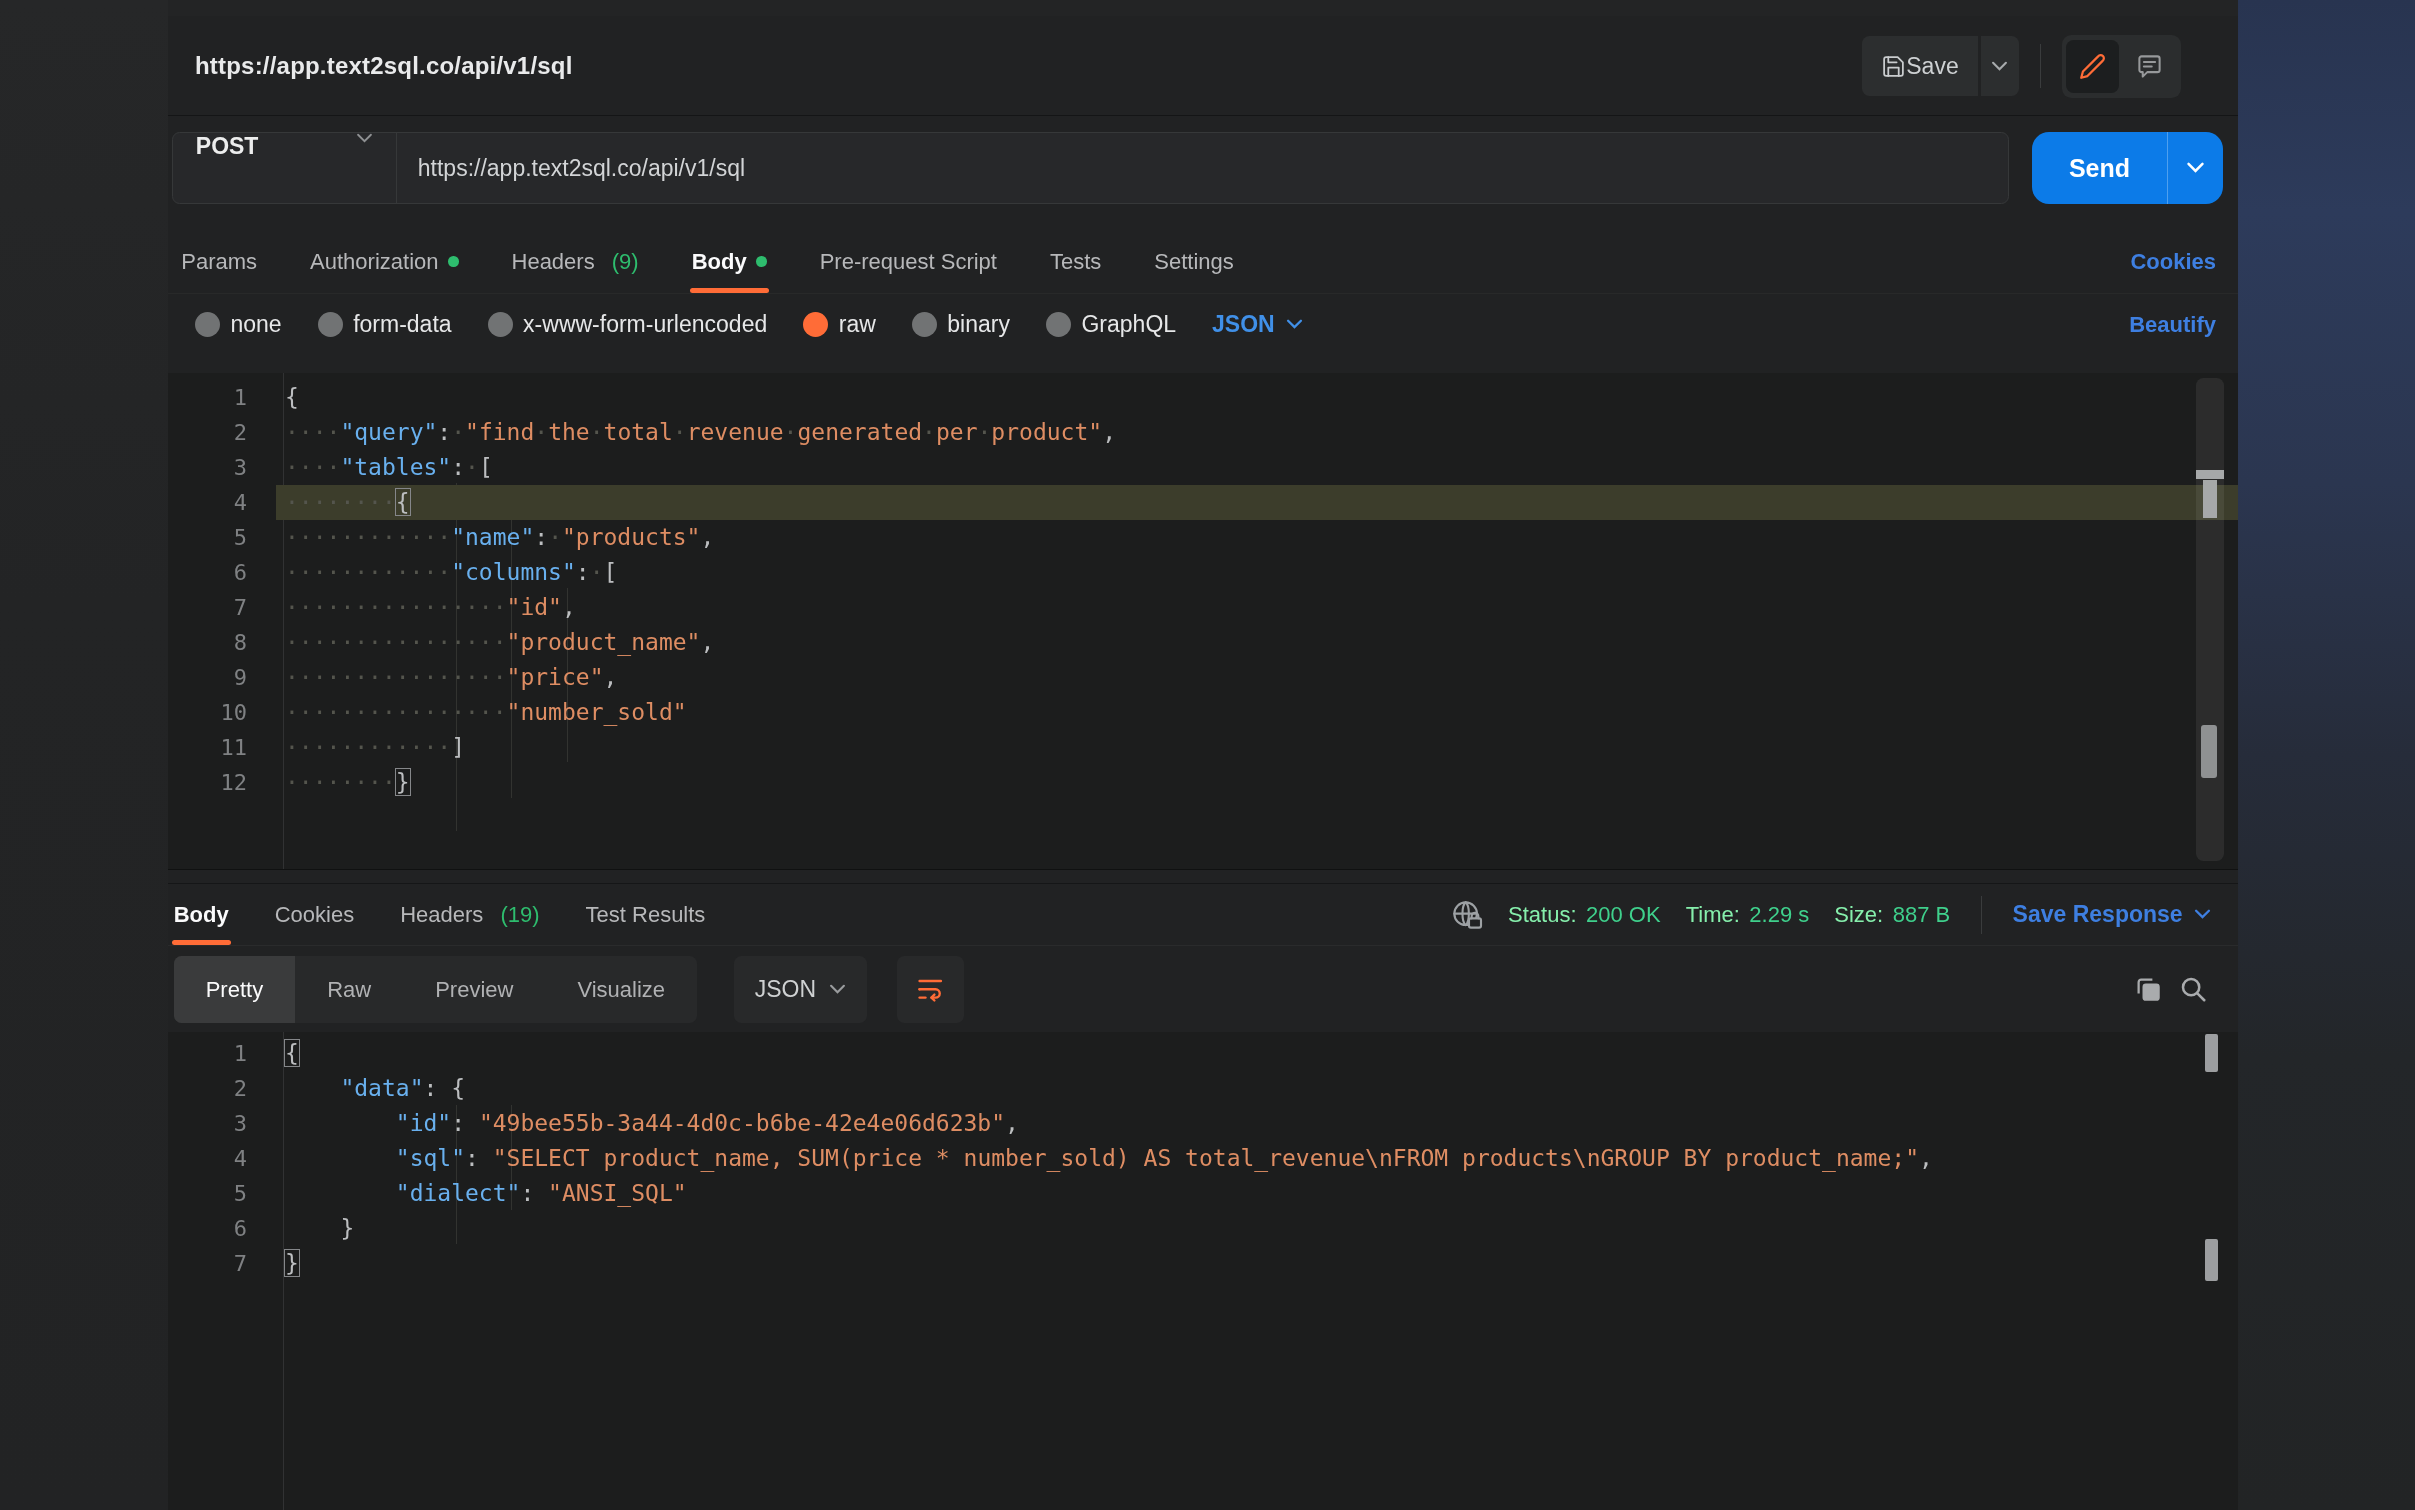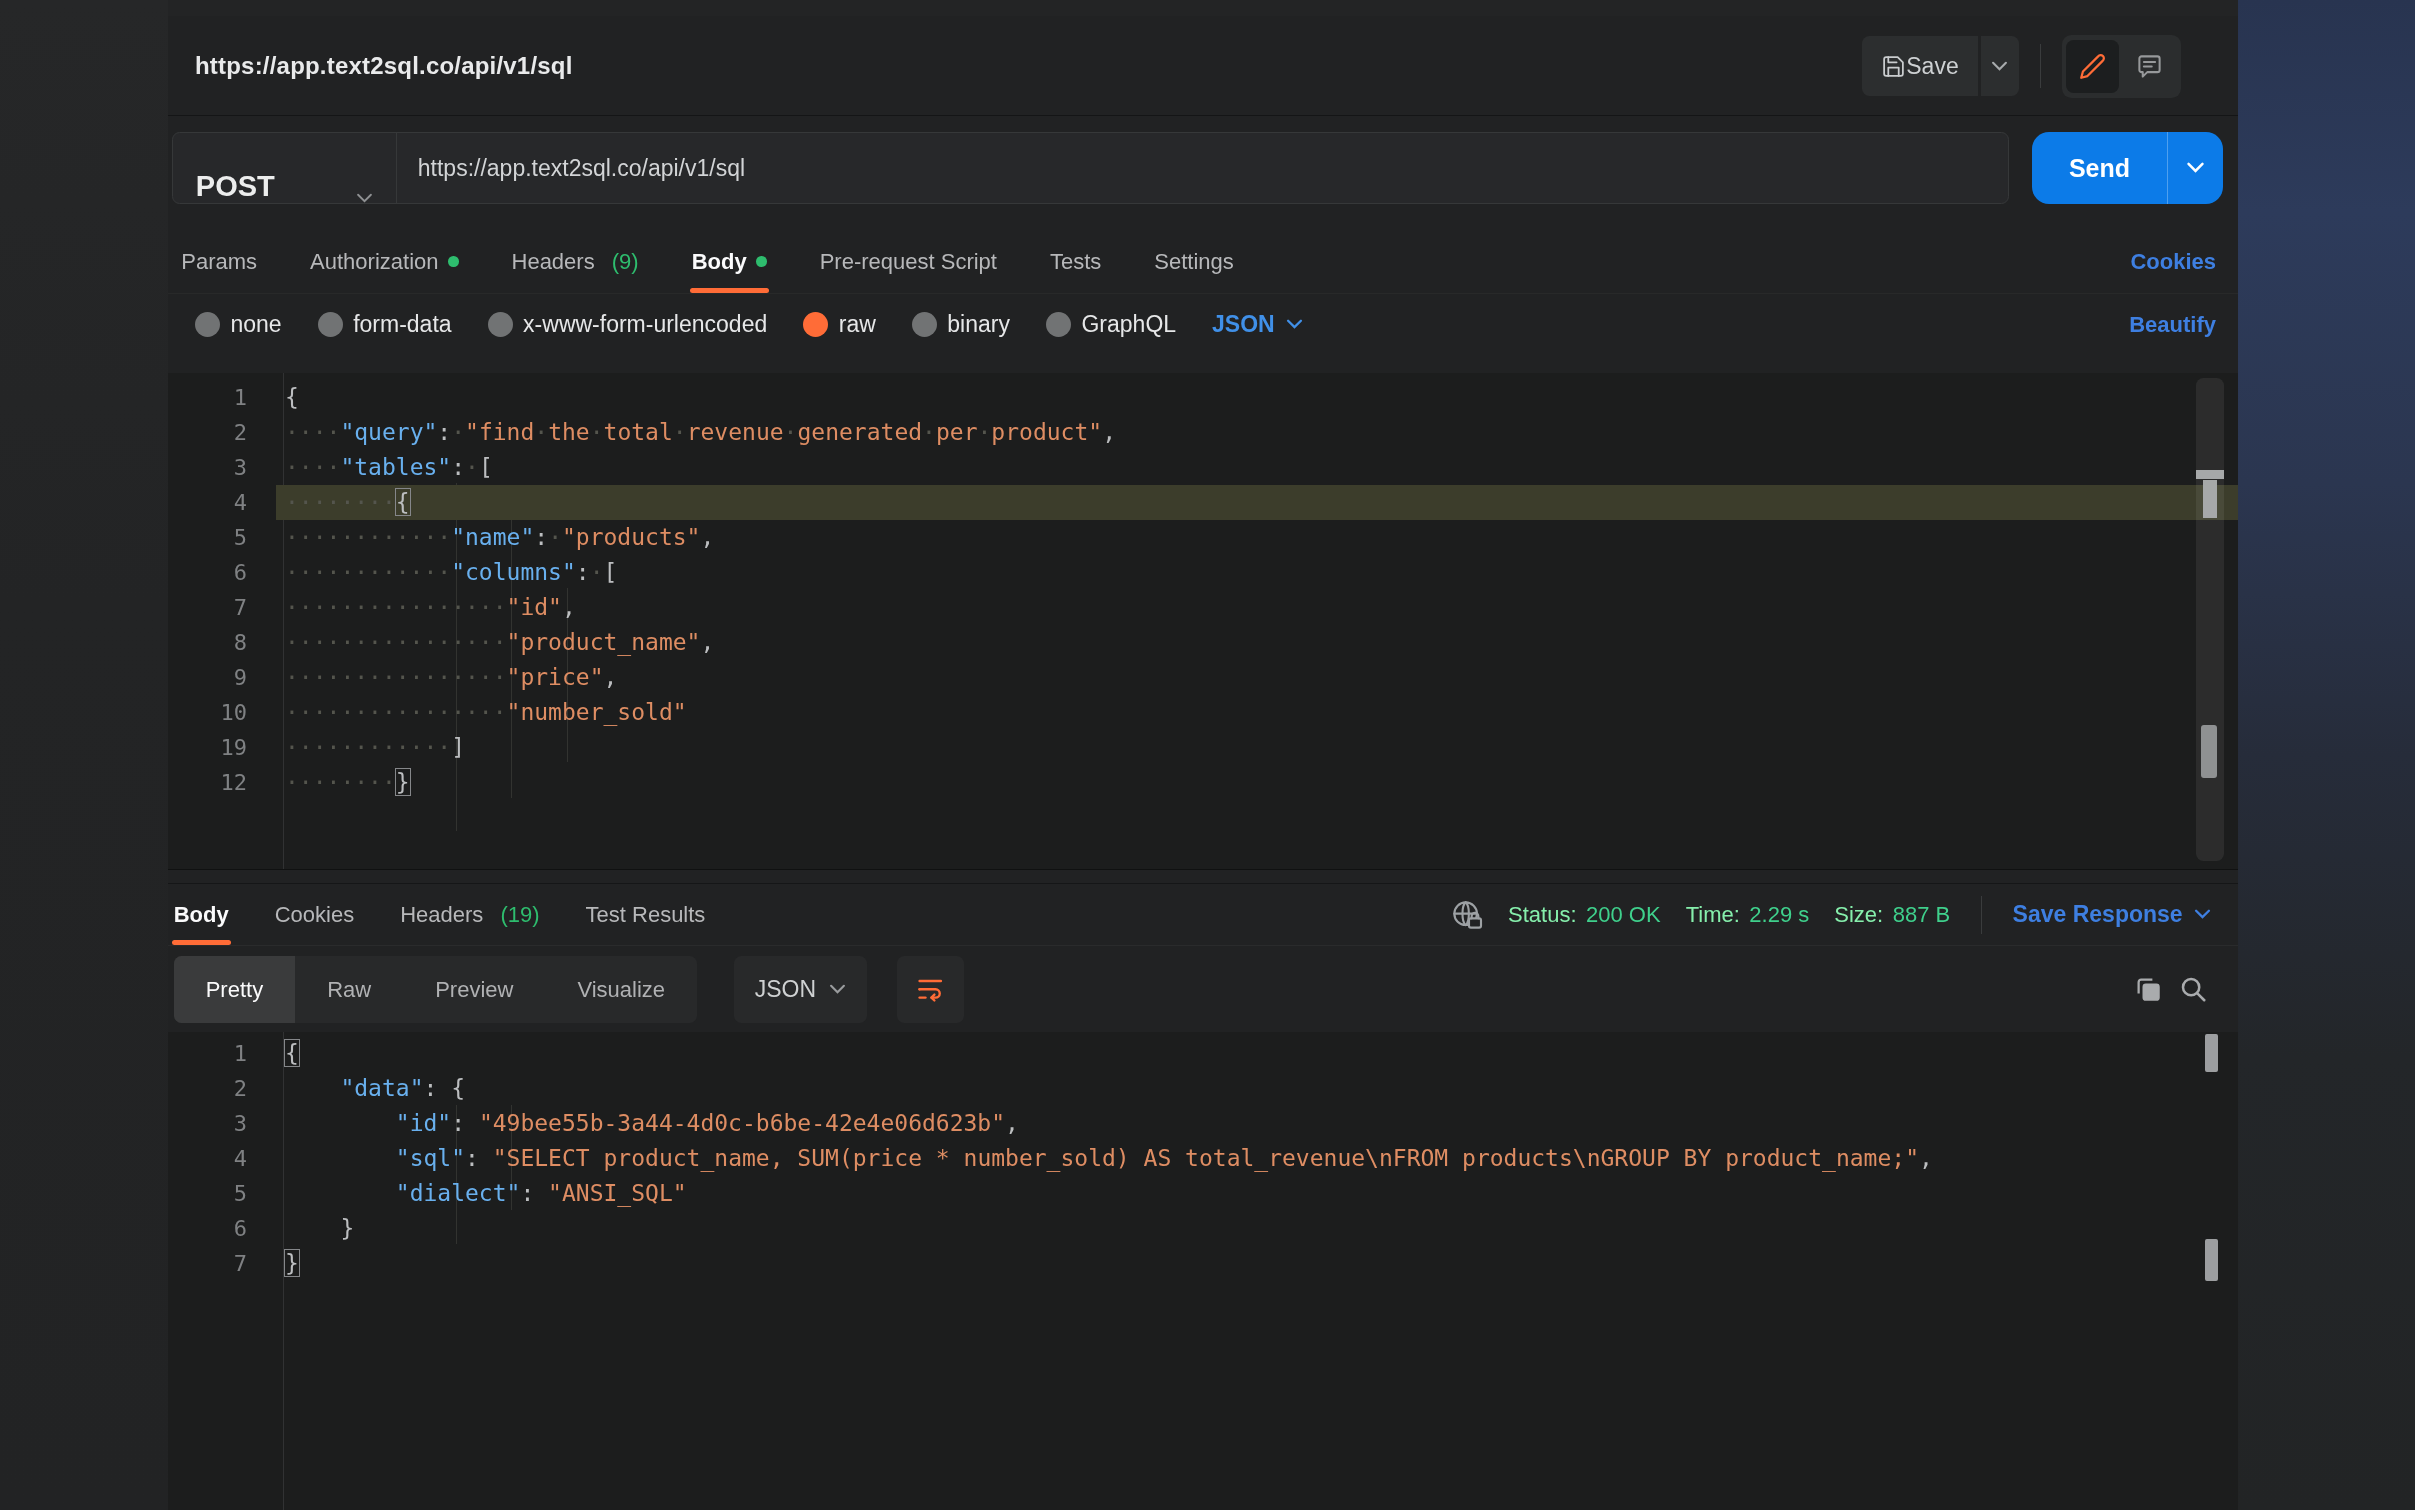--- a/index.html
+++ b/index.html
@@ -33,22 +33,22 @@
                   background:#2b2d2e; border-radius:9.5px; }
   .tg-btn { width:53px; height:53px; border:none; background:transparent; border-radius:7.6px;
             display:flex; align-items:center; justify-content:center; cursor:pointer; }
   .tg-btn.active { background:#1c1e1f; }
 
   
   .request-bar { position:absolute; left:0; top:100px; width:100%; height:105px; }
   .url-box { position:absolute; left:3.8px; top:16px; width:1837px; height:72px;
              background:#27282a; border:1px solid #363839; border-radius:7.6px; display:flex; }
   .method-btn { width:224px; height:100%; background:transparent; border:none; border-right:1px solid #363839;
-                display:flex; align-items:flex-end; justify-content:space-between; padding:0 23px;
-                color:#eceded; font-size:29px; font-weight:700; font-family:inherit; cursor:pointer; }
+                display:flex; align-items:flex-start; justify-content:space-between; padding:0 23px;
+                color:#eceded; font-size:23px; font-weight:700; font-family:inherit; cursor:pointer; }
   .method-btn .chev { color:#8f9193; }
   .url-input { flex:1; display:flex; align-items:center; padding-left:21px;
                font-size:23px; color:#d2d4d6; }
   .send-group { position:absolute; left:1864px; top:16px; width:191px; height:72px;
                 background:#0c7be8; border-radius:17px; display:flex; cursor:pointer; }
   .send-main { flex:1; border:none; background:transparent; color:#fff; font-size:25px; font-weight:700;
                font-family:inherit; border-right:1px solid rgba(255,255,255,.28); cursor:pointer; }
   .send-caret { width:55px; border:none; background:transparent; color:#fff; display:flex;
                 align-items:center; justify-content:center; cursor:pointer; }
 
@@ -318,21 +318,21 @@
           </div>
           <div class="line">
             <span class="num">9</span>
             <span class="code"><span class="tok-w"><span class="ws">················</span></span><span class="tok-s">"price"</span><span class="tok-p">,</span></span>
           </div>
           <div class="line">
             <span class="num">10</span>
             <span class="code"><span class="tok-w"><span class="ws">················</span></span><span class="tok-s">"number_sold"</span></span>
           </div>
           <div class="line">
-            <span class="num">19</span>
+            <span class="num">11</span>
             <span class="code"><span class="tok-w"><span class="ws">············</span></span><span class="tok-p">]</span></span>
           </div>
           <div class="line">
             <span class="num">12</span>
             <span class="code"><span class="tok-w"><span class="ws">········</span></span><span class="tok-p match">}</span></span>
           </div>
         </div>
       <div class="scroll-track">
         <div class="cursor-bar"></div>
         <div class="cursor-stem"></div>

